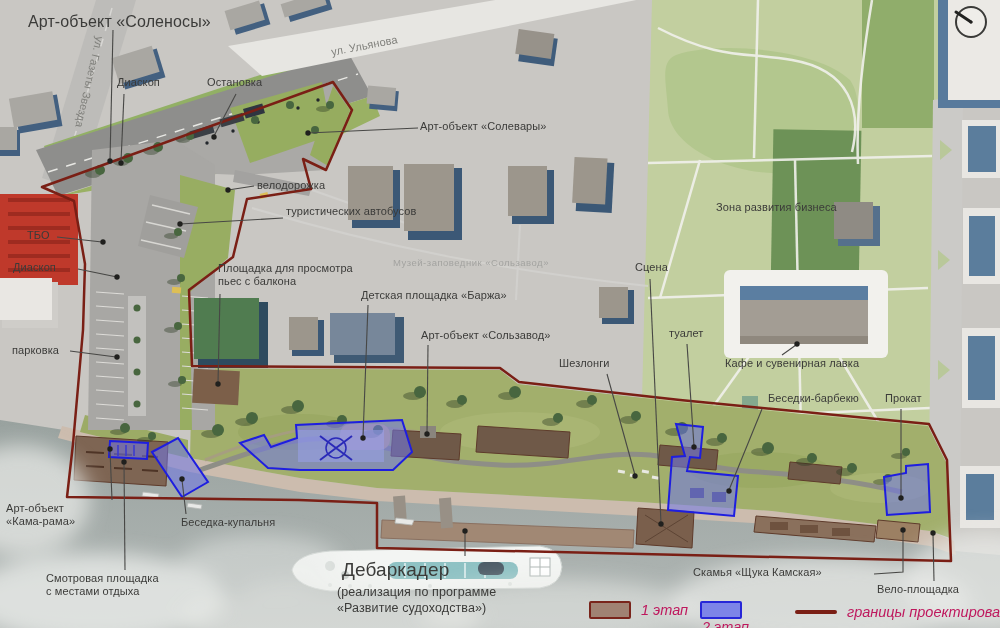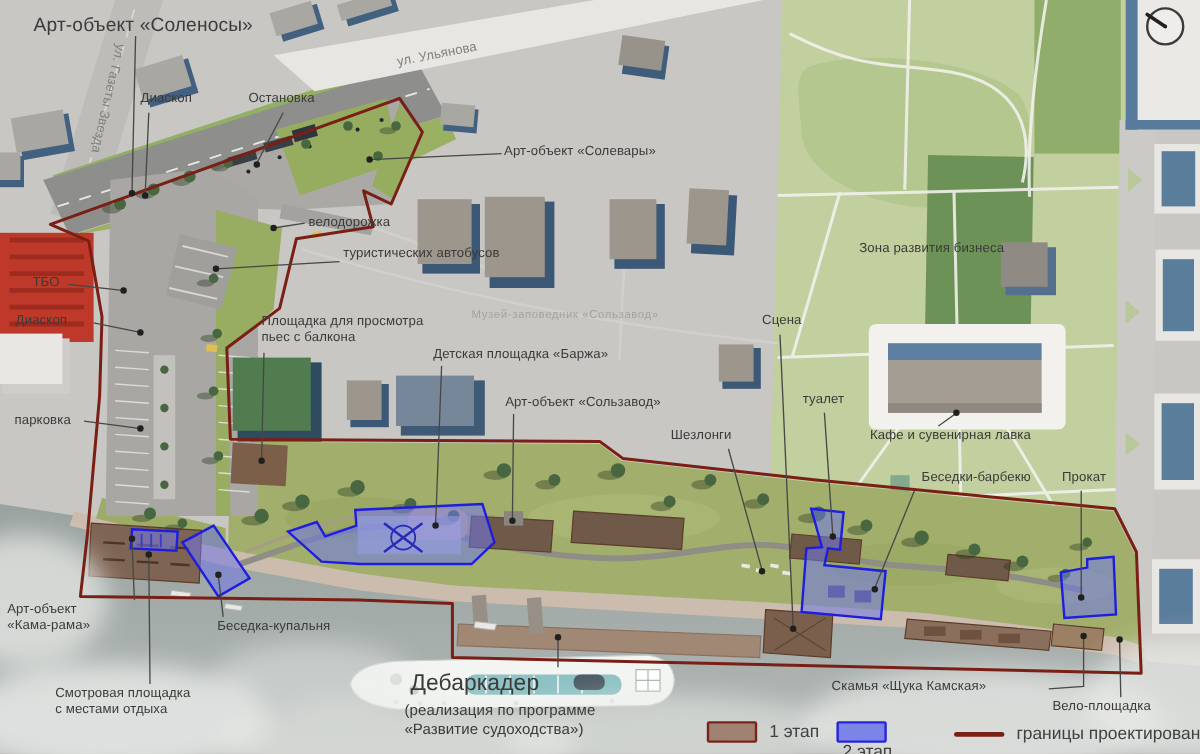--- a/index.html
+++ b/index.html
@@ -8,21 +8,21 @@
   #map-art{position:absolute;left:0;top:0;}
   .lbl{position:absolute;font-size:11px;line-height:1.22;color:#3b3b39;
        white-space:nowrap;letter-spacing:.1px;}
   .lbl.big{font-size:19px;}
   .lbl.small{font-size:12.5px;}
   .lbl.wm{font-size:9.5px;color:#a3a3a0;letter-spacing:.5px;}
   .lbl.street{font-size:11px;color:#80807c;}
   .legend-row{position:absolute;display:flex;align-items:center;}
   .swatch{width:38px;height:14px;border:2px solid #000;border-radius:2px;}
   .legend-line{width:42px;height:4px;border-radius:2px;}
-  .legend-text{font-size:14.5px;color:#404040;margin-left:10px;white-space:nowrap;}
+  .legend-text{font-size:14.5px;color:#be185d;margin-left:10px;white-space:nowrap;font-style:italic;}
 </style>
 </head>
 <body>
 
 <div id="stage">
 
 <svg id="map-art" width="1000" height="628" viewBox="0 0 1000 628">
   <defs>
     <linearGradient id="wg" x1="0" y1="0" x2="0" y2="1">
       <stop offset="0" stop-color="#99a29f"></stop>

